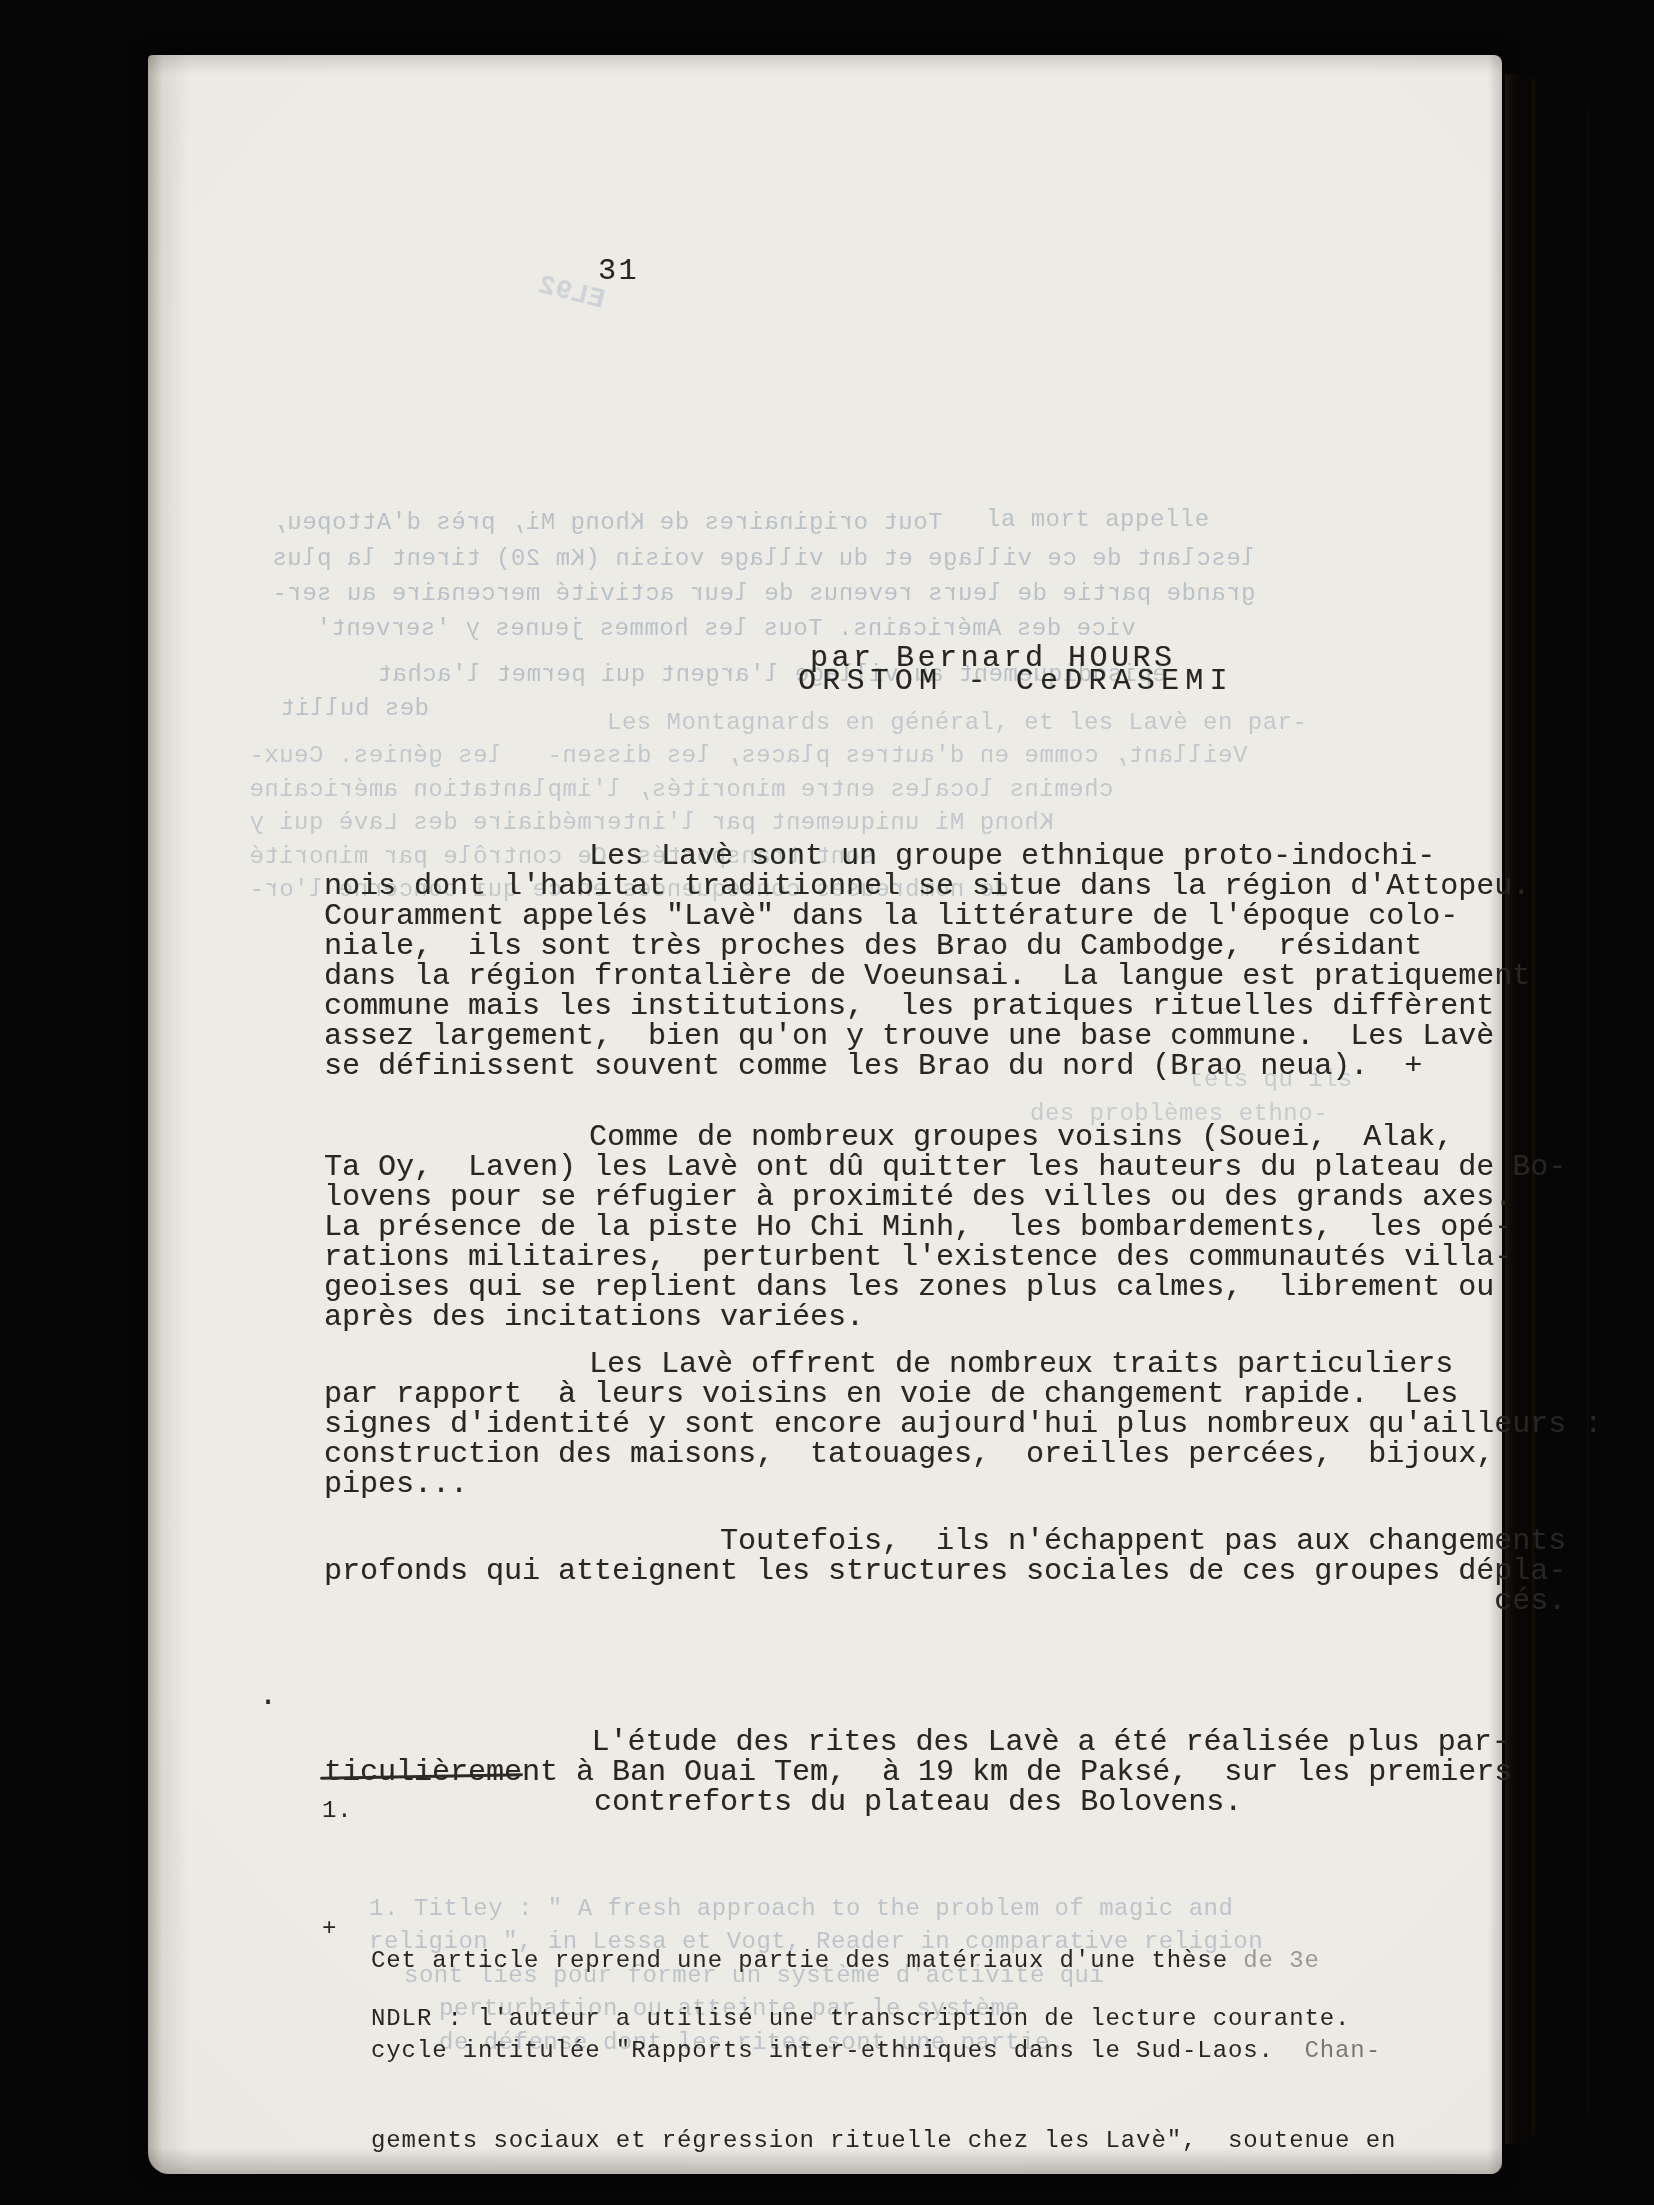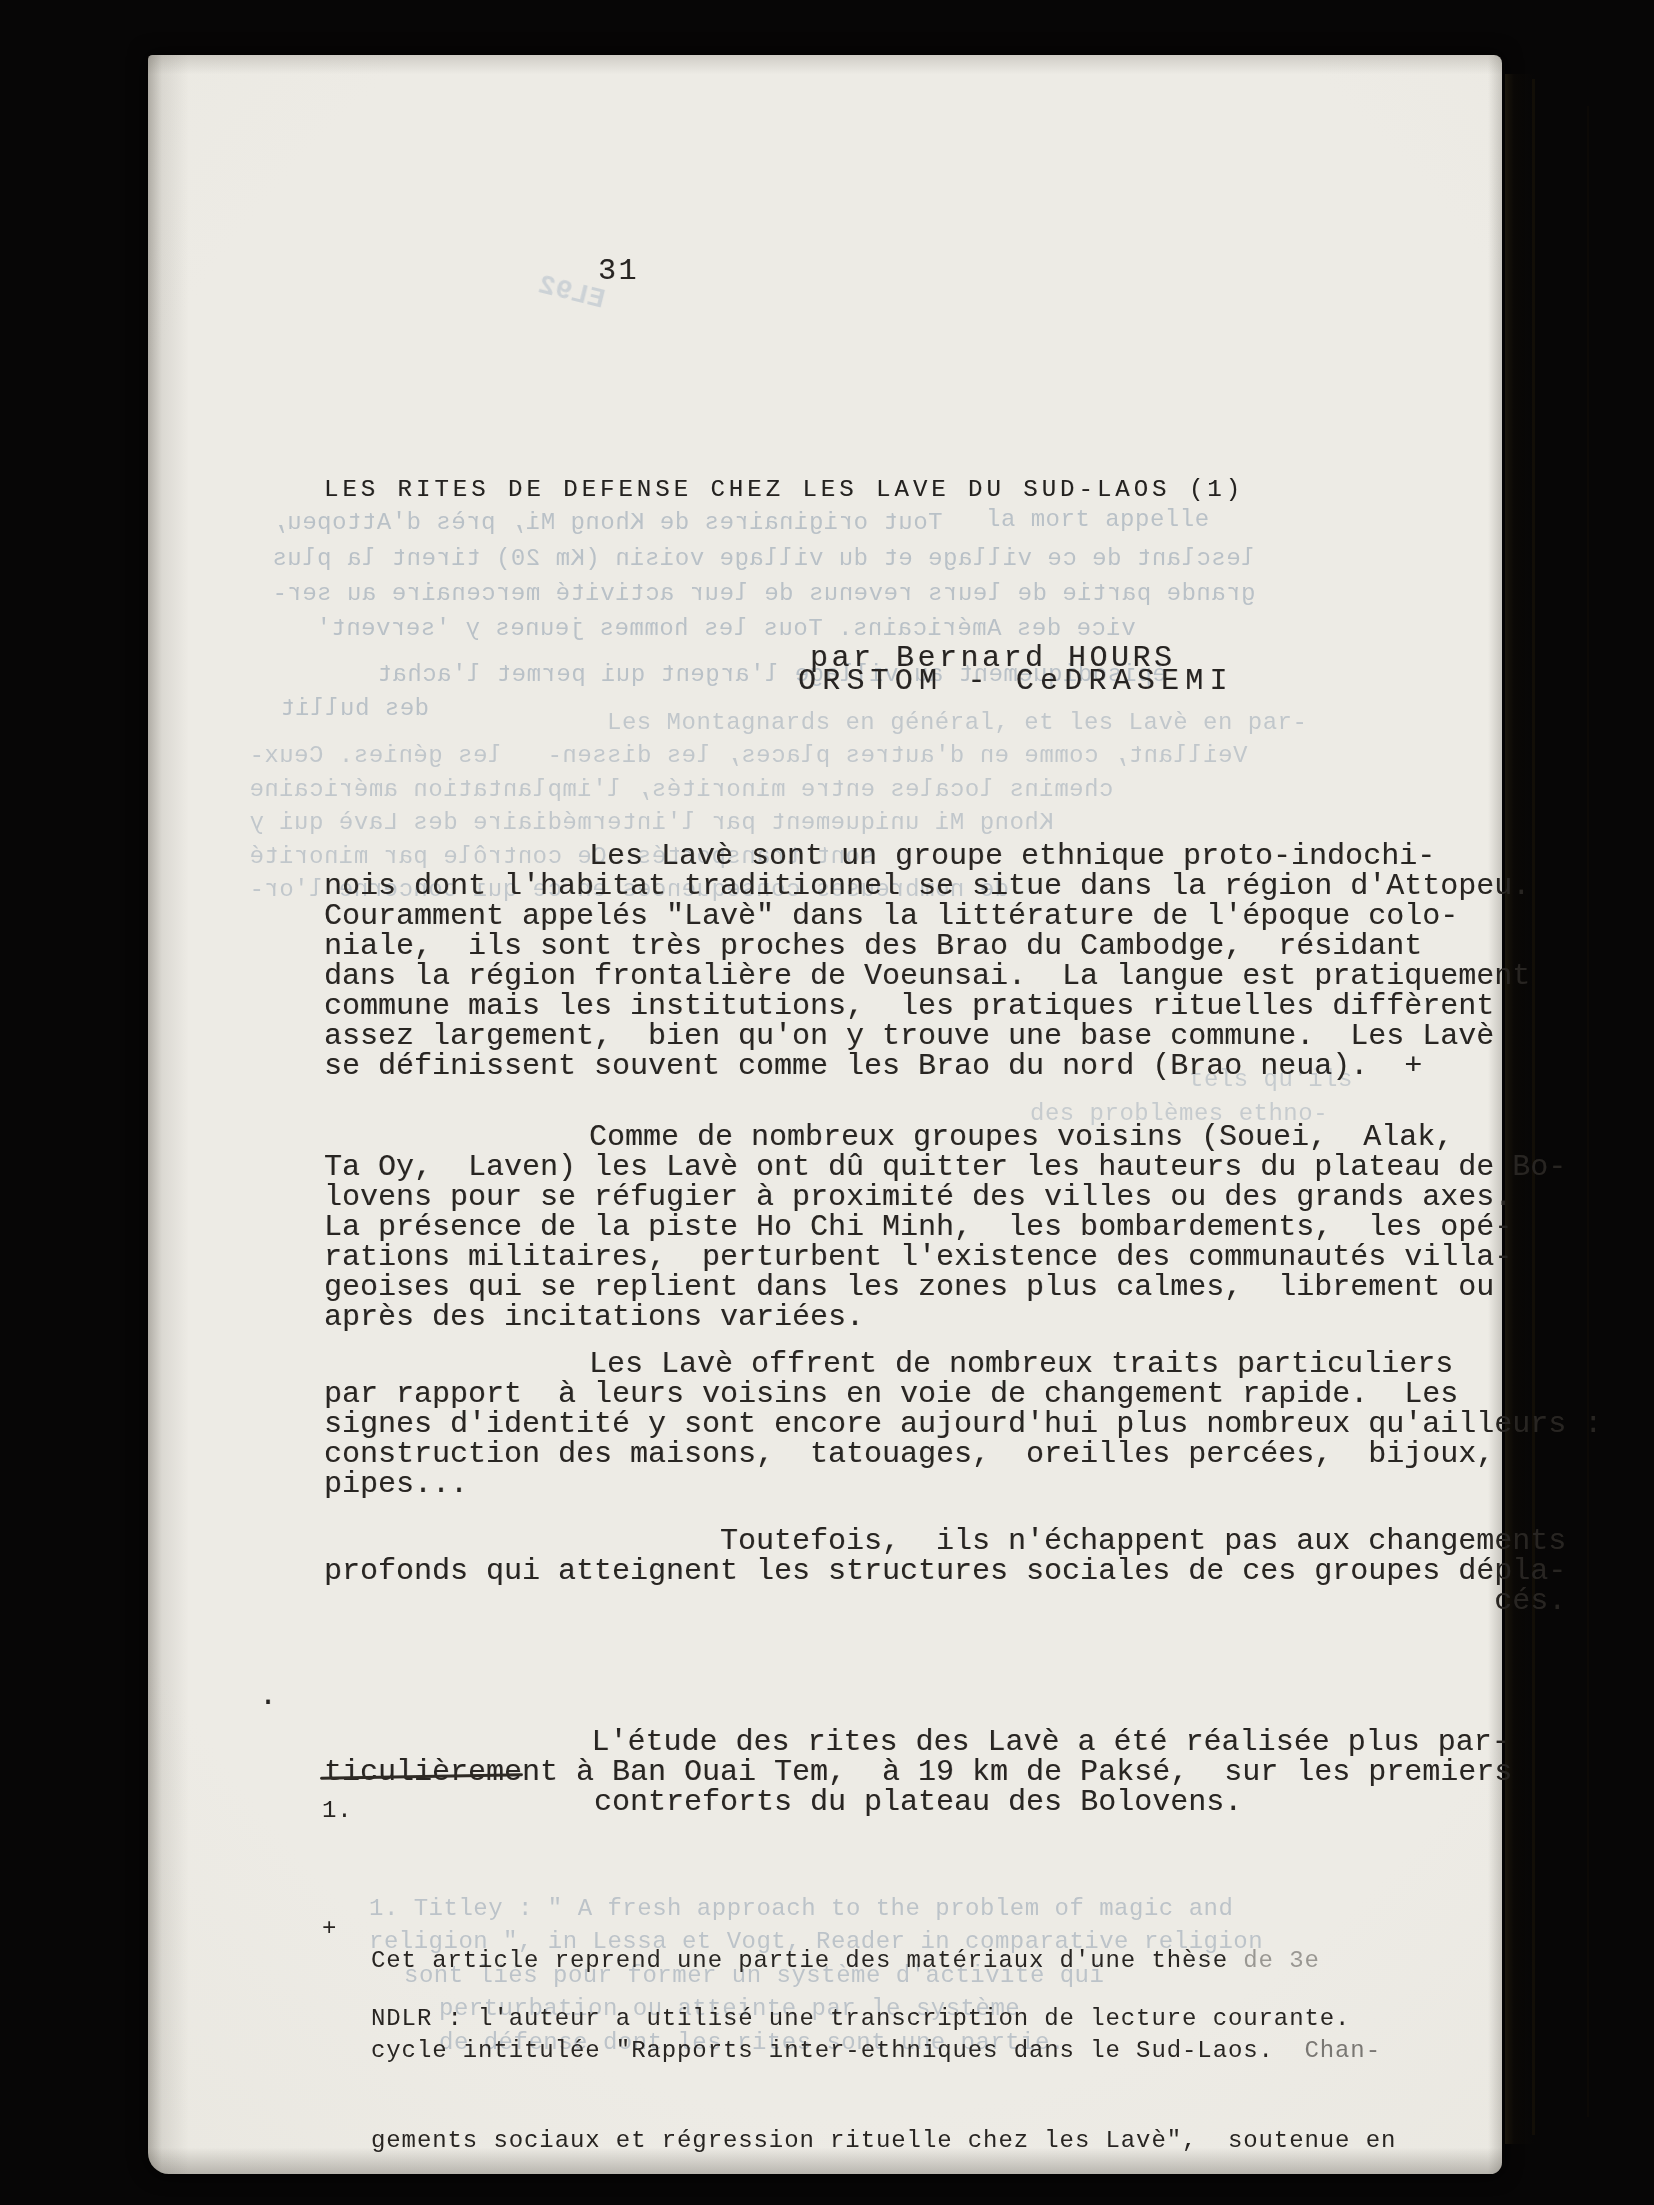--- a/index.html
+++ b/index.html
@@ -79,21 +79,20 @@
       <div class="bl o38" style="left:256px;top:1906px;">sont liés pour former un système d'activité qui</div>
       <div class="bl o38" style="left:291px;top:1939px;">perturbation ou atteinte par le système</div>
       <div class="bl o38" style="left:291px;top:1973px;">de défense dont les rites sont une partie.</div>
     </div>
 
     <div class="layer">
 
       <div class="ink pageno">31</div>
       <div class="ghost">EL92</div>
 
-      <h1 class="ink title">LES RITES DE DEFENSE CHEZ LES LAVE DU SUD-LAOS (1)</h1>
 
       <div class="ink byline1">par Bernard HOURS</div>
       <div class="ink byline2">ORSTOM - CeDRASEMI</div>
 
       <div class="ink para p1">Les Lavè sont un groupe ethnique proto-indochi-
 nois dont l'habitat traditionnel se situe dans la région d'Attopeu.
 Couramment appelés "Lavè" dans la littérature de l'époque colo-
 niale,  ils sont très proches des Brao du Cambodge,  résidant
 dans la région frontalière de Voeunsai.  La langue est pratiquement
 commune mais les institutions,  les pratiques rituelles diffèrent

